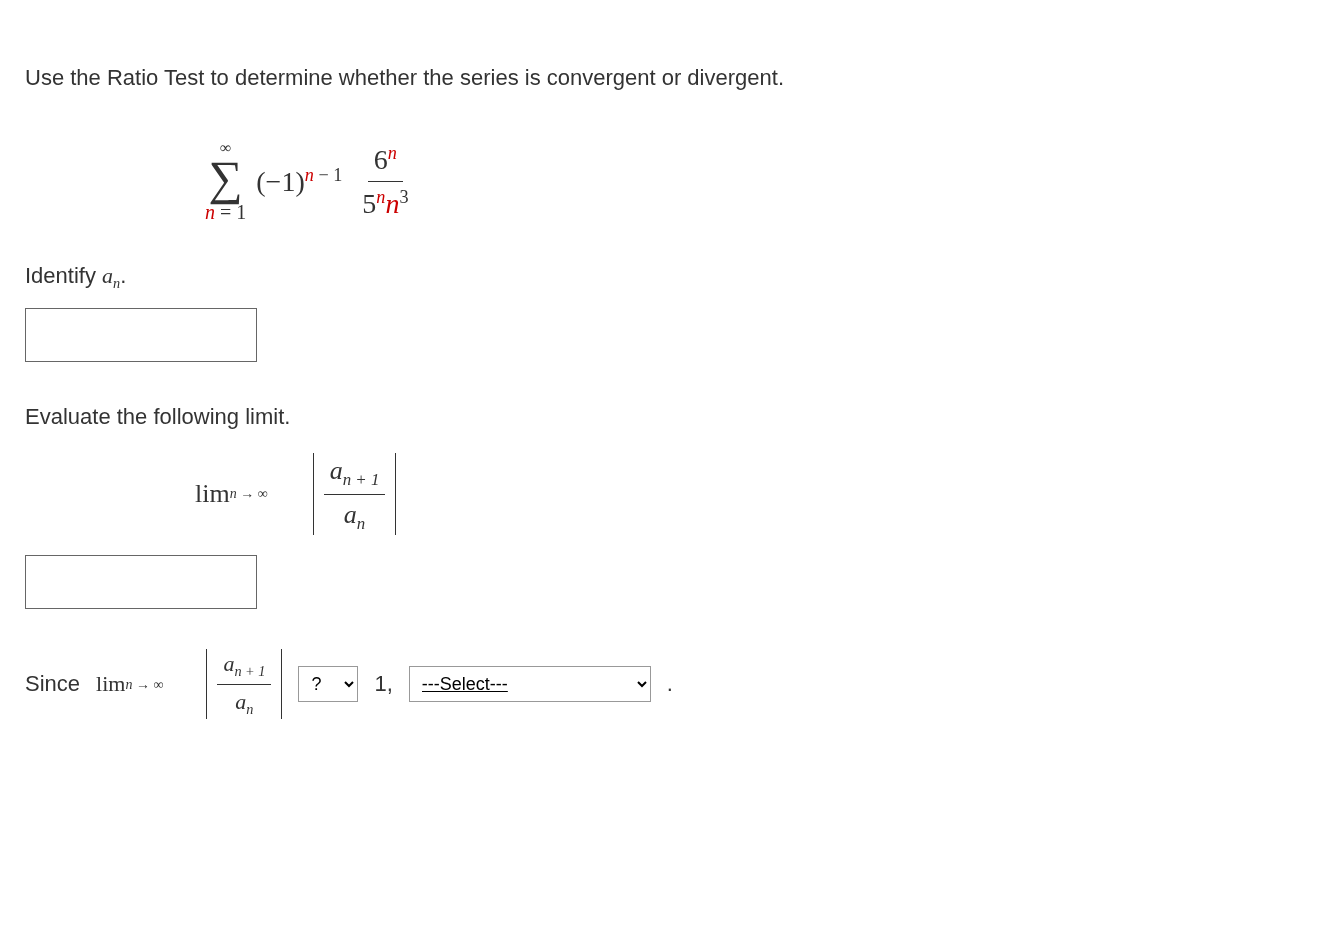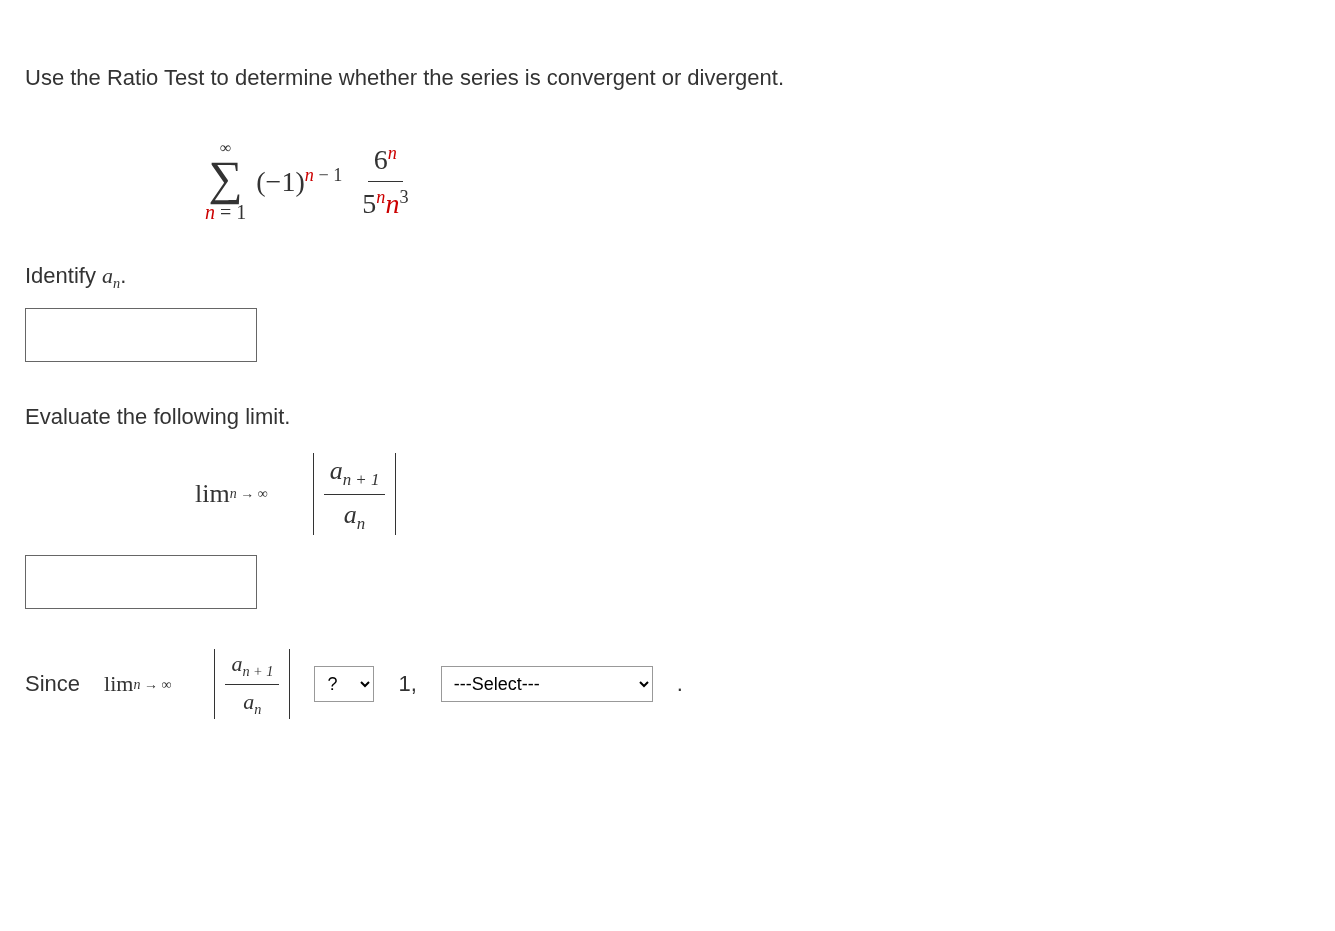--- a/index.html
+++ b/index.html
@@ -117,21 +117,21 @@
   .abs-bar {
     border-left: 1.5px solid #333;
     min-height: 60px;
   }
   .abs-content {
     padding: 0 6px;
   }
   .final-line {
     display: flex;
     align-items: center;
-    gap: 24px;
+    gap: 16px;
     margin-top: 30px;
     font-size: 22px;
   }
   .final-line .math-inline {
     font-family: 'Times New Roman', serif;
     font-style: italic;
     display: inline-flex;
     align-items: center;
     gap: 10px;
   }
@@ -139,21 +139,22 @@
     font-size: 18px;
     padding: 4px 8px;
     border: 1px solid #999;
     background: #fff;
     height: 36px;
   }
   .relation-select {
     width: 60px;
   }
   .conclusion-select {
-    width: 212px;
+    width: 242px;
+    text-decoration: underline;
   }
   .normal {
     font-style: normal;
   }
   .minusone {
     font-style: normal;
   }
 </style>
 </head>
 <body>

